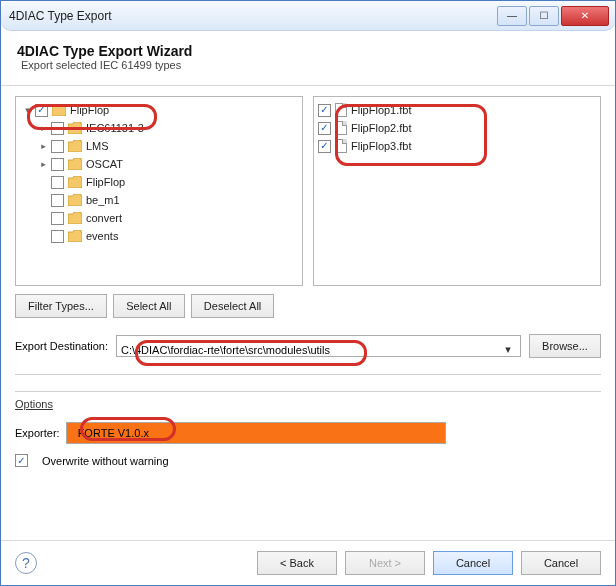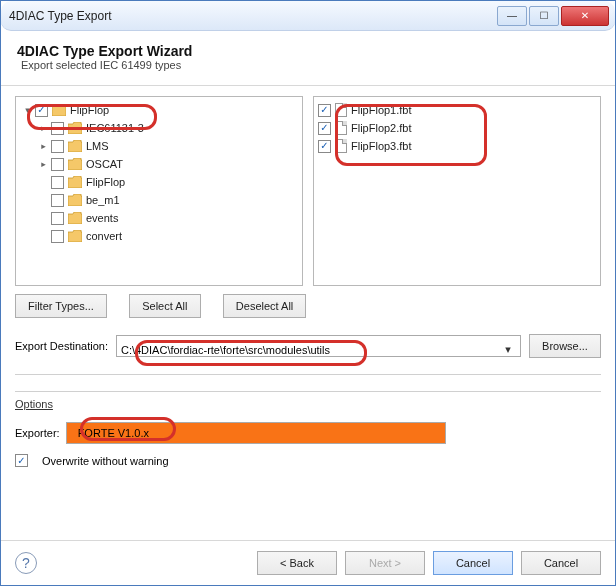--- a/index.html
+++ b/index.html
@@ -22,21 +22,21 @@
 .cb.checked::after { content: "✓"; }
 .folder { width: 14px; height: 12px; display: inline-block; margin: 0 2px; }
 .folder svg { display:block; }
 .fileicon { width: 12px; height: 14px; border: 1px solid #999; background: #fff; margin: 0 2px; position: relative; }
 .fileicon::before { content:""; position:absolute; right:-1px; top:-1px; width:4px; height:4px; background:#ddd; border-left:1px solid #999; border-bottom:1px solid #999;}
 .highlight { border: 3px solid #d4302a; border-radius: 12px; }
 .hl-tree { position:absolute; left:26px; top:103px; width:130px; height:26px; pointer-events:none; }
 .hl-list { position:absolute; left:334px; top:103px; width:152px; height:62px; pointer-events:none; }
 .hl-dest { position:absolute; left:134px; top:339px; width:232px; height:26px; pointer-events:none; }
 .hl-exp  { position:absolute; left:79px;  top:416px; width:96px;  height:24px; pointer-events:none; }
-.btnrow { display: flex; gap: 22px; }
+.btnrow { display: flex; gap: 6px; }
 .btn { height: 24px; padding: 0 12px; border: 1px solid #adadad; background: linear-gradient(#f6f6f6,#eaeaea); font-size: 11px; color: #222; display: inline-flex; align-items: center; justify-content: center; min-width: 72px; }
 .btn:disabled, .btn.disabled { color: #aaa; }
 .destrow { display: flex; align-items: center; gap: 8px; margin-top: 8px; }
 .destrow label { font-size: 11px; }
 .combo { flex: 1; height: 22px; border: 1px solid #aaa; display: flex; align-items: flex-end; padding: 0 4px; background: #fff; }
 .combo input { border: none; outline: none; font-size: 11px; flex: 1; }
 .combo .dd { width: 16px; text-align: center; color: #333; }
 .hr { height: 1px; background: #d0d0d0; margin: 8px 0; }
 .options { border-top: 1px solid #d0d0d0; padding-top: 8px; }
 .options .grp-label { font-size: 11px; color: #333; margin-bottom: 10px; position:relative; top:-2px;text-decoration:underline;}
@@ -138,32 +138,32 @@
           </div>
           <div class="tree-row">
             <span class="spacer" style="width: 16px;"></span>
             <span class="expander"></span>
             <span class="cb"></span>
             <span class="folder">
               <svg width="14" height="12" viewBox="0 0 14 12">
                 <path d="M0 2 L5 2 L6 0 L13 0 L13 2 L14 2 L14 12 L0 12 Z" fill="#f5c869" stroke="#c99a2e" stroke-width="0.8"></path>
               </svg>
             </span>
+            <span>convert</span>
+          </div>
+          <div class="tree-row">
+            <span class="spacer" style="width: 16px;"></span>
+            <span class="expander"></span>
+            <span class="cb"></span>
+            <span class="folder">
+              <svg width="14" height="12" viewBox="0 0 14 12">
+                <path d="M0 2 L5 2 L6 0 L13 0 L13 2 L14 2 L14 12 L0 12 Z" fill="#f5c869" stroke="#c99a2e" stroke-width="0.8"></path>
+              </svg>
+            </span>
             <span>events</span>
-          </div>
-          <div class="tree-row">
-            <span class="spacer" style="width: 16px;"></span>
-            <span class="expander"></span>
-            <span class="cb"></span>
-            <span class="folder">
-              <svg width="14" height="12" viewBox="0 0 14 12">
-                <path d="M0 2 L5 2 L6 0 L13 0 L13 2 L14 2 L14 12 L0 12 Z" fill="#f5c869" stroke="#c99a2e" stroke-width="0.8"></path>
-              </svg>
-            </span>
-            <span>convert</span>
           </div>
         </div>
       <div class="pane" id="list-pane">
           <div class="list-row">
             <span class="cb checked"></span>
             <span class="fileicon"></span>
             <span>FlipFlop1.fbt</span>
           </div>
           <div class="list-row">
             <span class="cb checked"></span>

